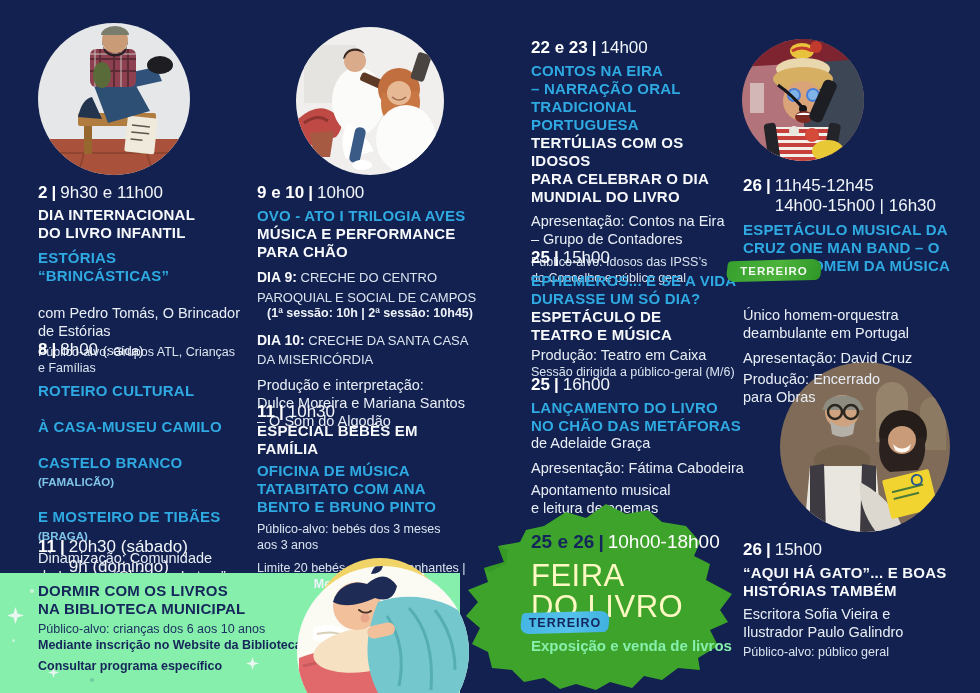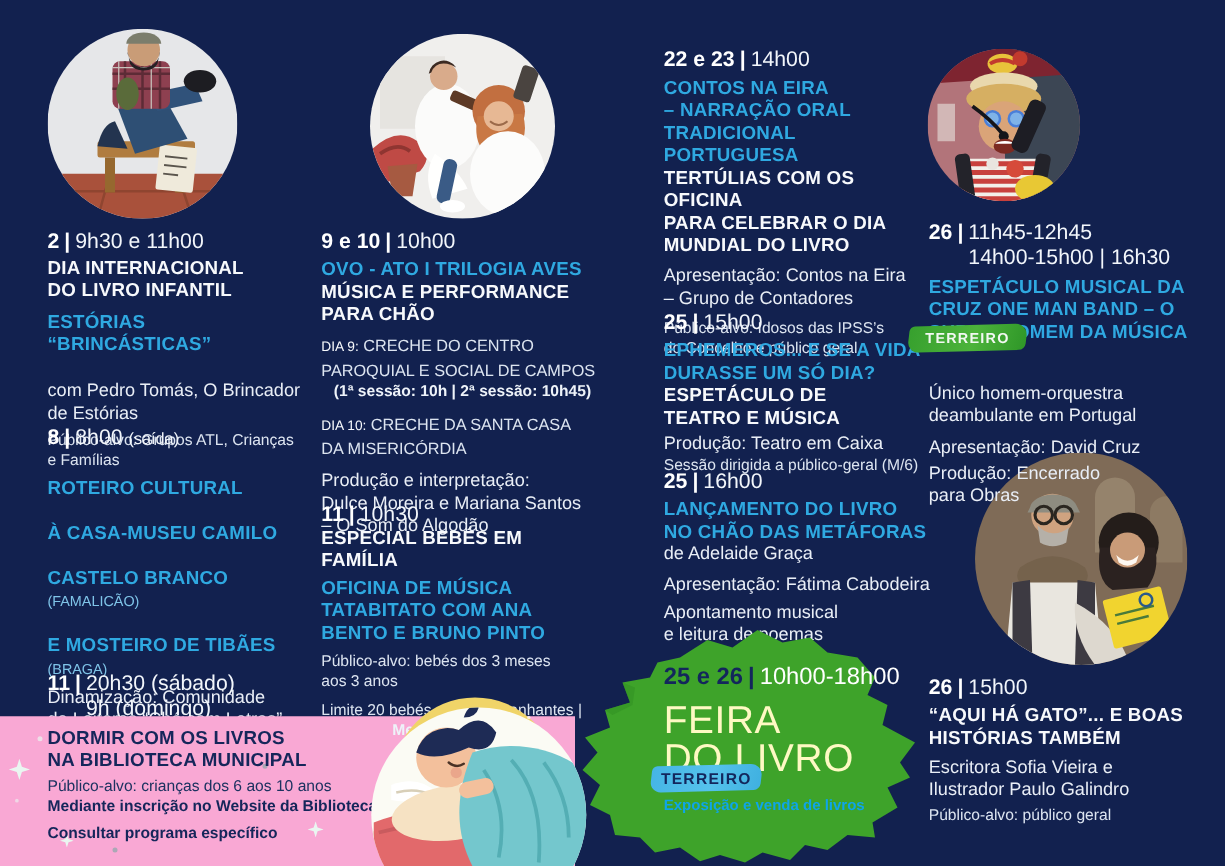--- a/index.html
+++ b/index.html
@@ -12,35 +12,35 @@
   .col{position:absolute;}
   .ev{position:absolute;left:0;width:100%;}
   .date{font-size:17px;color:#F2F6FB;line-height:1.2;}
   .date .d{font-weight:700;color:#FFFFFF;}
   .date .sep{font-weight:700;padding:0 4px;color:#FFFFFF;}
   .date .t{font-weight:400;display:inline-block;vertical-align:top;white-space:pre-line;}
   .date .tn{font-weight:400;font-size:13px;}
   .h{font-weight:700;font-size:15px;line-height:1.2;letter-spacing:.2px;white-space:pre-line;}
   .h.cyan{color:#2FA9E1;}
   .h.white{color:#F7F9FC;}
-  .h .pnote{font-weight:400;font-size:11.5px;color:#7FC4E8;letter-spacing:0;}
+  .h .pnote{font-weight:700;font-size:11.5px;color:#7FC4E8;letter-spacing:0;}
   .body{font-size:14.5px;line-height:1.24;color:#E9EEF6;white-space:pre-line;font-weight:400;}
   .sm{font-size:12.5px;line-height:1.24;color:#DCE4F0;white-space:pre-line;font-weight:400;}
   .sm.b{font-weight:700;color:#EEF3F9;text-align:center;}
-  .dia .lbl{font-weight:400;color:#F7F9FC;font-size:11px;}
+  .dia .lbl{font-weight:700;color:#F7F9FC;font-size:14px;}
   .dia .txt{font-weight:400;color:#DCE4F0;font-size:13px;white-space:pre-line;}
   .dia{line-height:1.22;}
   .mt2{margin-top:20px;}.mt3{margin-top:3px;}.mt4{margin-top:4px;}.mt6{margin-top:6px;}
   .mt7{margin-top:7px;}.mt8{margin-top:8px;}.mt9{margin-top:4px;}
 
   .photo{position:absolute;border-radius:50%;overflow:hidden;}
   .photo svg{display:block;}
 
   
-  .teal-panel{position:absolute;left:0;top:573px;width:460px;height:120px;background:#f9a8d4;}
+  .teal-panel{position:absolute;left:0;top:573px;width:460px;height:120px;background:#86efac;}
   .teal-panel .inner{position:absolute;left:38px;top:9px;width:300px;}
   .h.navy{color:#15265A;}
   .sm.navy{color:#1C3260;}
   .sm.navyb{color:#15265A;font-weight:700;}
   .spark{position:absolute;background:#EAF6F1;
     clip-path:polygon(50% 0,62% 38%,100% 50%,62% 62%,50% 100%,38% 62%,0 50%,38% 38%);}
   .dot{position:absolute;border-radius:50%;background:#EAF6F1;}
 
   
   .blob{position:absolute;left:448px;top:498px;width:292px;height:195px;}
@@ -51,21 +51,21 @@
   .feira-date .t{color:#FFFFFF;font-weight:400;}
   .feira-title{margin-top:7px;font-size:31px;font-weight:400;letter-spacing:.5px;
     color:#fef9c3;line-height:1.0;white-space:pre-line;}
   .brush{position:absolute;display:flex;align-items:center;justify-content:center;}
   .brush .paint{position:absolute;inset:0;border-radius:4px 10px 5px 9px;transform:skewX(-8deg) rotate(-1.5deg);}
   .brush.blue .paint{background:linear-gradient(100deg,#45B5E4 0%,#55C2EC 55%,#3FB0E0 100%);}
   .brush.green .paint{background:linear-gradient(100deg,#37A02E 0%,#4CB33B 55%,#2F9728 100%);}
   .brush .lbl{position:relative;font-weight:700;letter-spacing:1px;}
   .brush.blue .lbl{color:#13265C;font-size:12.5px;}
   .brush.green .lbl{color:#F2F8F2;font-size:11.5px;}
-  .feira-desc{position:absolute;left:531px;top:637px;font-size:12px;font-weight:600;color:#0ea5e9;}
+  .feira-desc{position:absolute;left:531px;top:637px;font-size:15px;font-weight:600;color:#86efac;}
 
   .kid{position:absolute;left:283px;top:550px;width:240px;height:143px;}
 </style>
 </head>
 <body>
 
 <div class="page">
 
   <div class="photo" style="left:38px;top:23px;width:152px;height:152px;">
     <svg width="152" height="152" viewBox="0 0 152 152">
@@ -251,21 +251,21 @@
       <div class="sm b">Mediante inscrição</div>
     </div>
   </div>
 
   <div class="col" style="left:531px;top:38px;width:216px;height:470px;">
     <div class="ev" style="top:0;">
       <div class="date"><span class="d">22 e 23</span><span class="sep">|</span><span class="t">14h00</span></div>
       <div class="h cyan mt4">CONTOS NA EIRA
 – NARRAÇÃO ORAL
 TRADICIONAL PORTUGUESA</div>
-      <div class="h white">TERTÚLIAS COM OS OFICINA
+      <div class="h white">TERTÚLIAS COM OS IDOSOS
 PARA CELEBRAR O DIA
 MUNDIAL DO LIVRO</div>
       <div class="body mt7">Apresentação: Contos na Eira
 – Grupo de Contadores</div>
       <div class="sm mt6">Público-alvo: Idosos das IPSS’s
 do Concelho e público geral</div>
     </div>
     <div class="ev" style="top:210px;">
       <div class="date"><span class="d">25</span><span class="sep">|</span><span class="t">15h00</span></div>
       <div class="h cyan mt4">EPHEMEROS... E SE A VIDA

